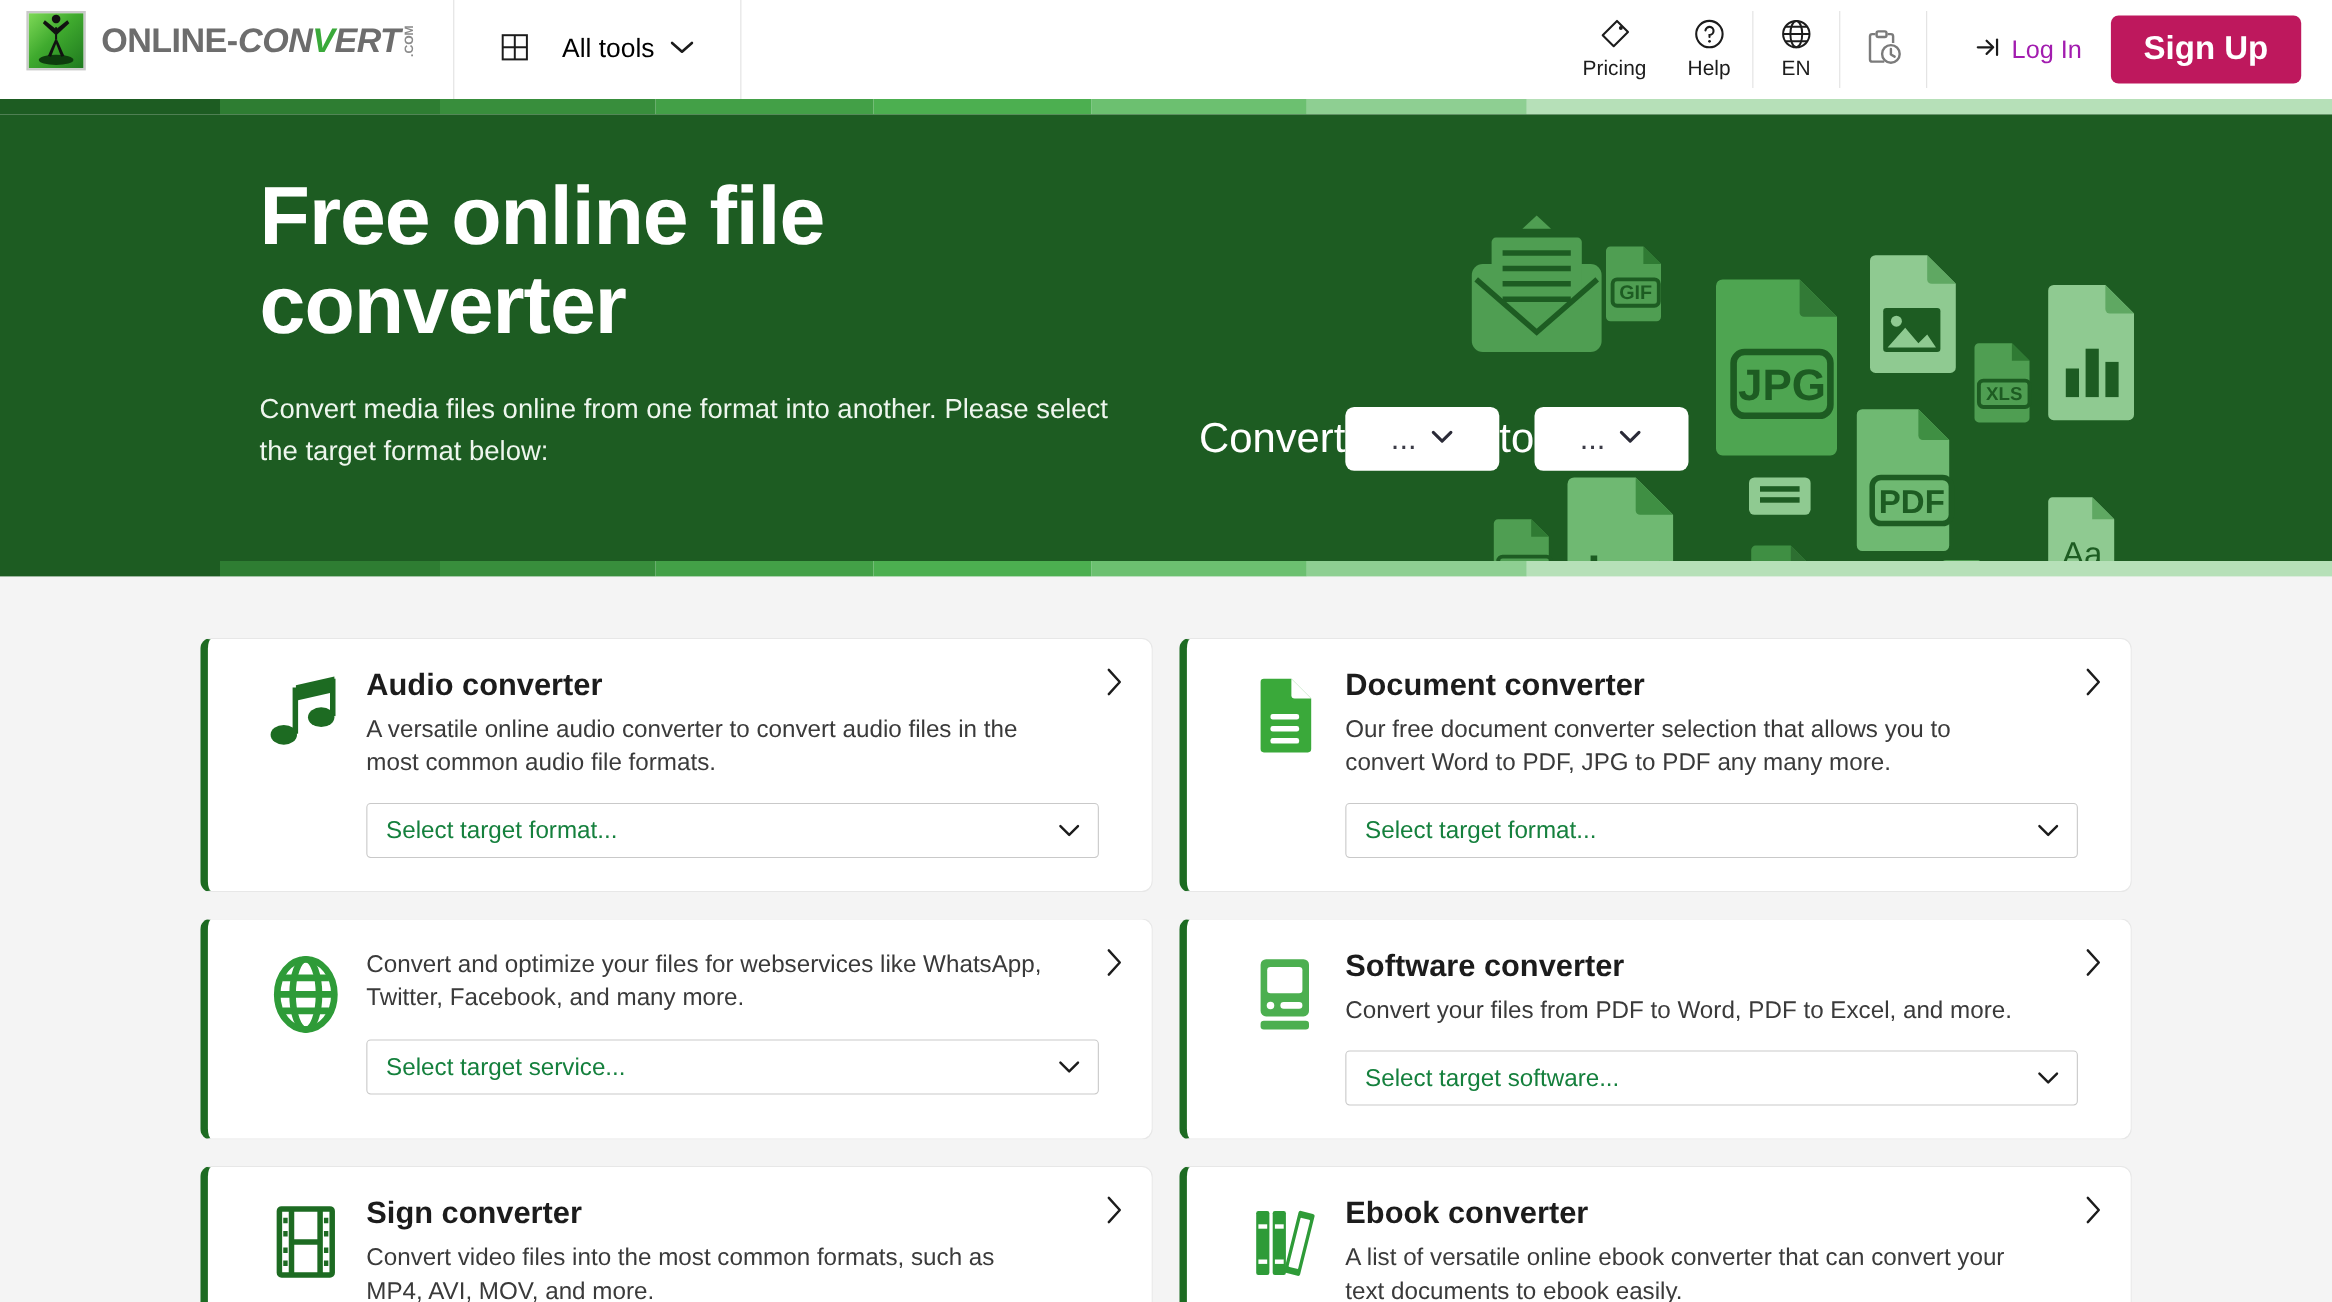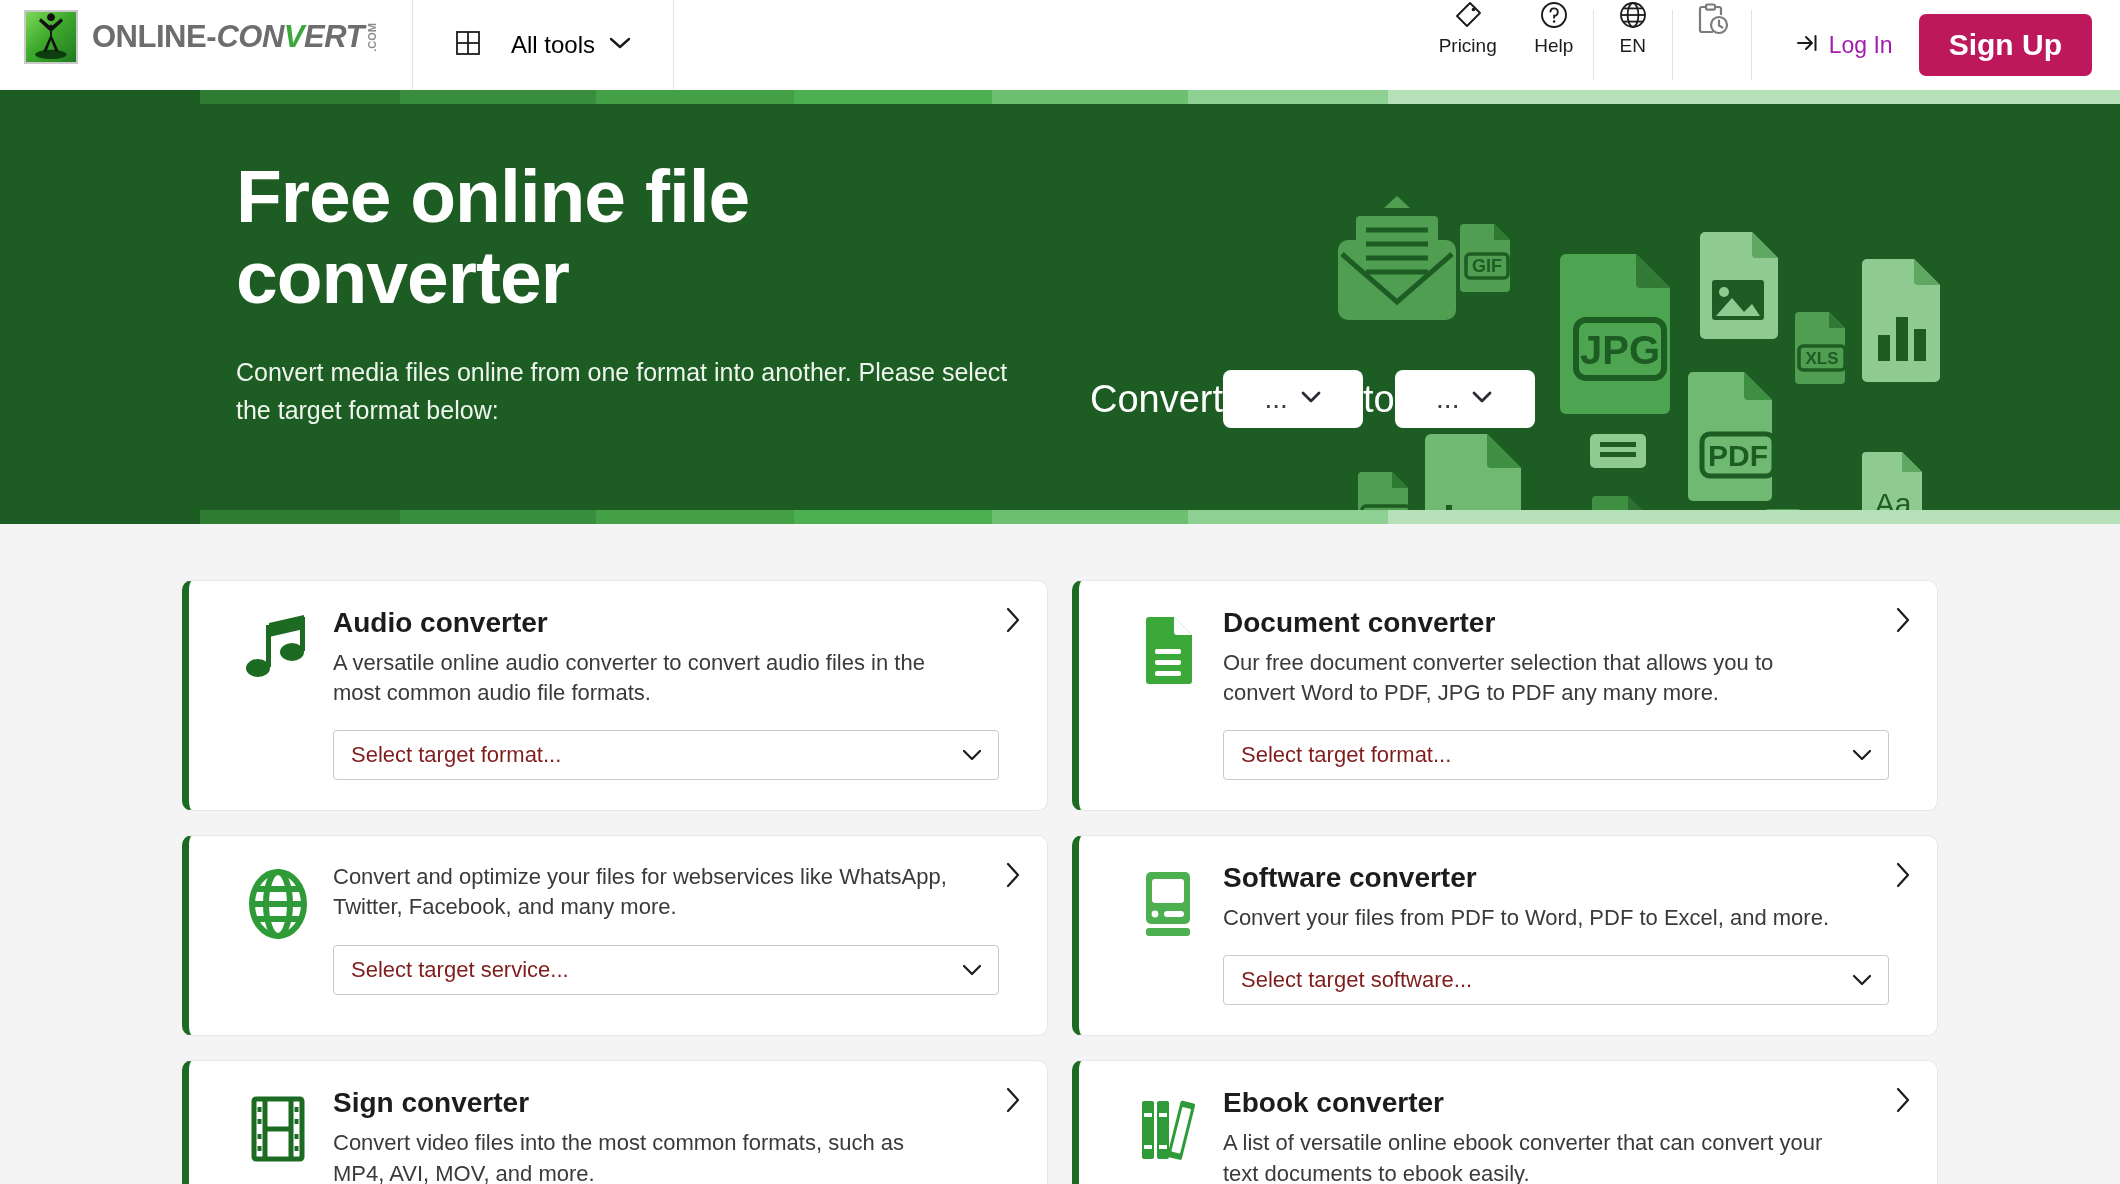--- a/index.html
+++ b/index.html
@@ -64,21 +64,21 @@
     border-right: 1px solid #e2e2e2;
     cursor: pointer;
   }
   .alltools .label { font-size: 24px; color: #000000; margin-left: 16px; }
 
   .nav-spacer { flex: 1 1 auto; }
 
   .nav-group { display: flex; align-items: stretch; }
   .nav-item {
     display: flex; flex-direction: column;
-    align-items: center; justify-content: flex-start;
+    align-items: center; justify-content: center;
     padding: 0 18px; min-width: 78px; cursor: pointer;
     gap: 2px;
   }
   .nav-item .cap { font-size: 19px; color: #1c1c1c; line-height: 1.1; }
   .nav-div { width: 1px; background: #e2e2e2; margin: 10px 0; }
 
   .auth { display: flex; align-items: center; gap: 26px; padding: 0 28px 0 44px; }
   .login { display: flex; align-items: center; gap: 9px; cursor: pointer; }
   .login .txt { font-size: 23px; color: #a21caf; }
   .signup {
@@ -166,21 +166,21 @@
     font-size: 22px; color: #3a3a3a; line-height: 1.37;
     max-width: 620px;
   }
   .card-select {
     margin-top: 22px;
     height: 50px; width: 100%;
     border: 1px solid #c9c9c9; border-radius: 4px;
     background: #fff;
     display: flex; align-items: center; justify-content: space-between;
     padding: 0 16px 0 17px;
-    font-size: 22px; color: #7f1d1d;
+    font-size: 22px; color: #15803d;
     cursor: pointer;
   }
   .chev-right {
     position: absolute; right: 26px; top: 26px;
     cursor: pointer; line-height: 0;
   }
 </style>
 </head>
 <body>
 

